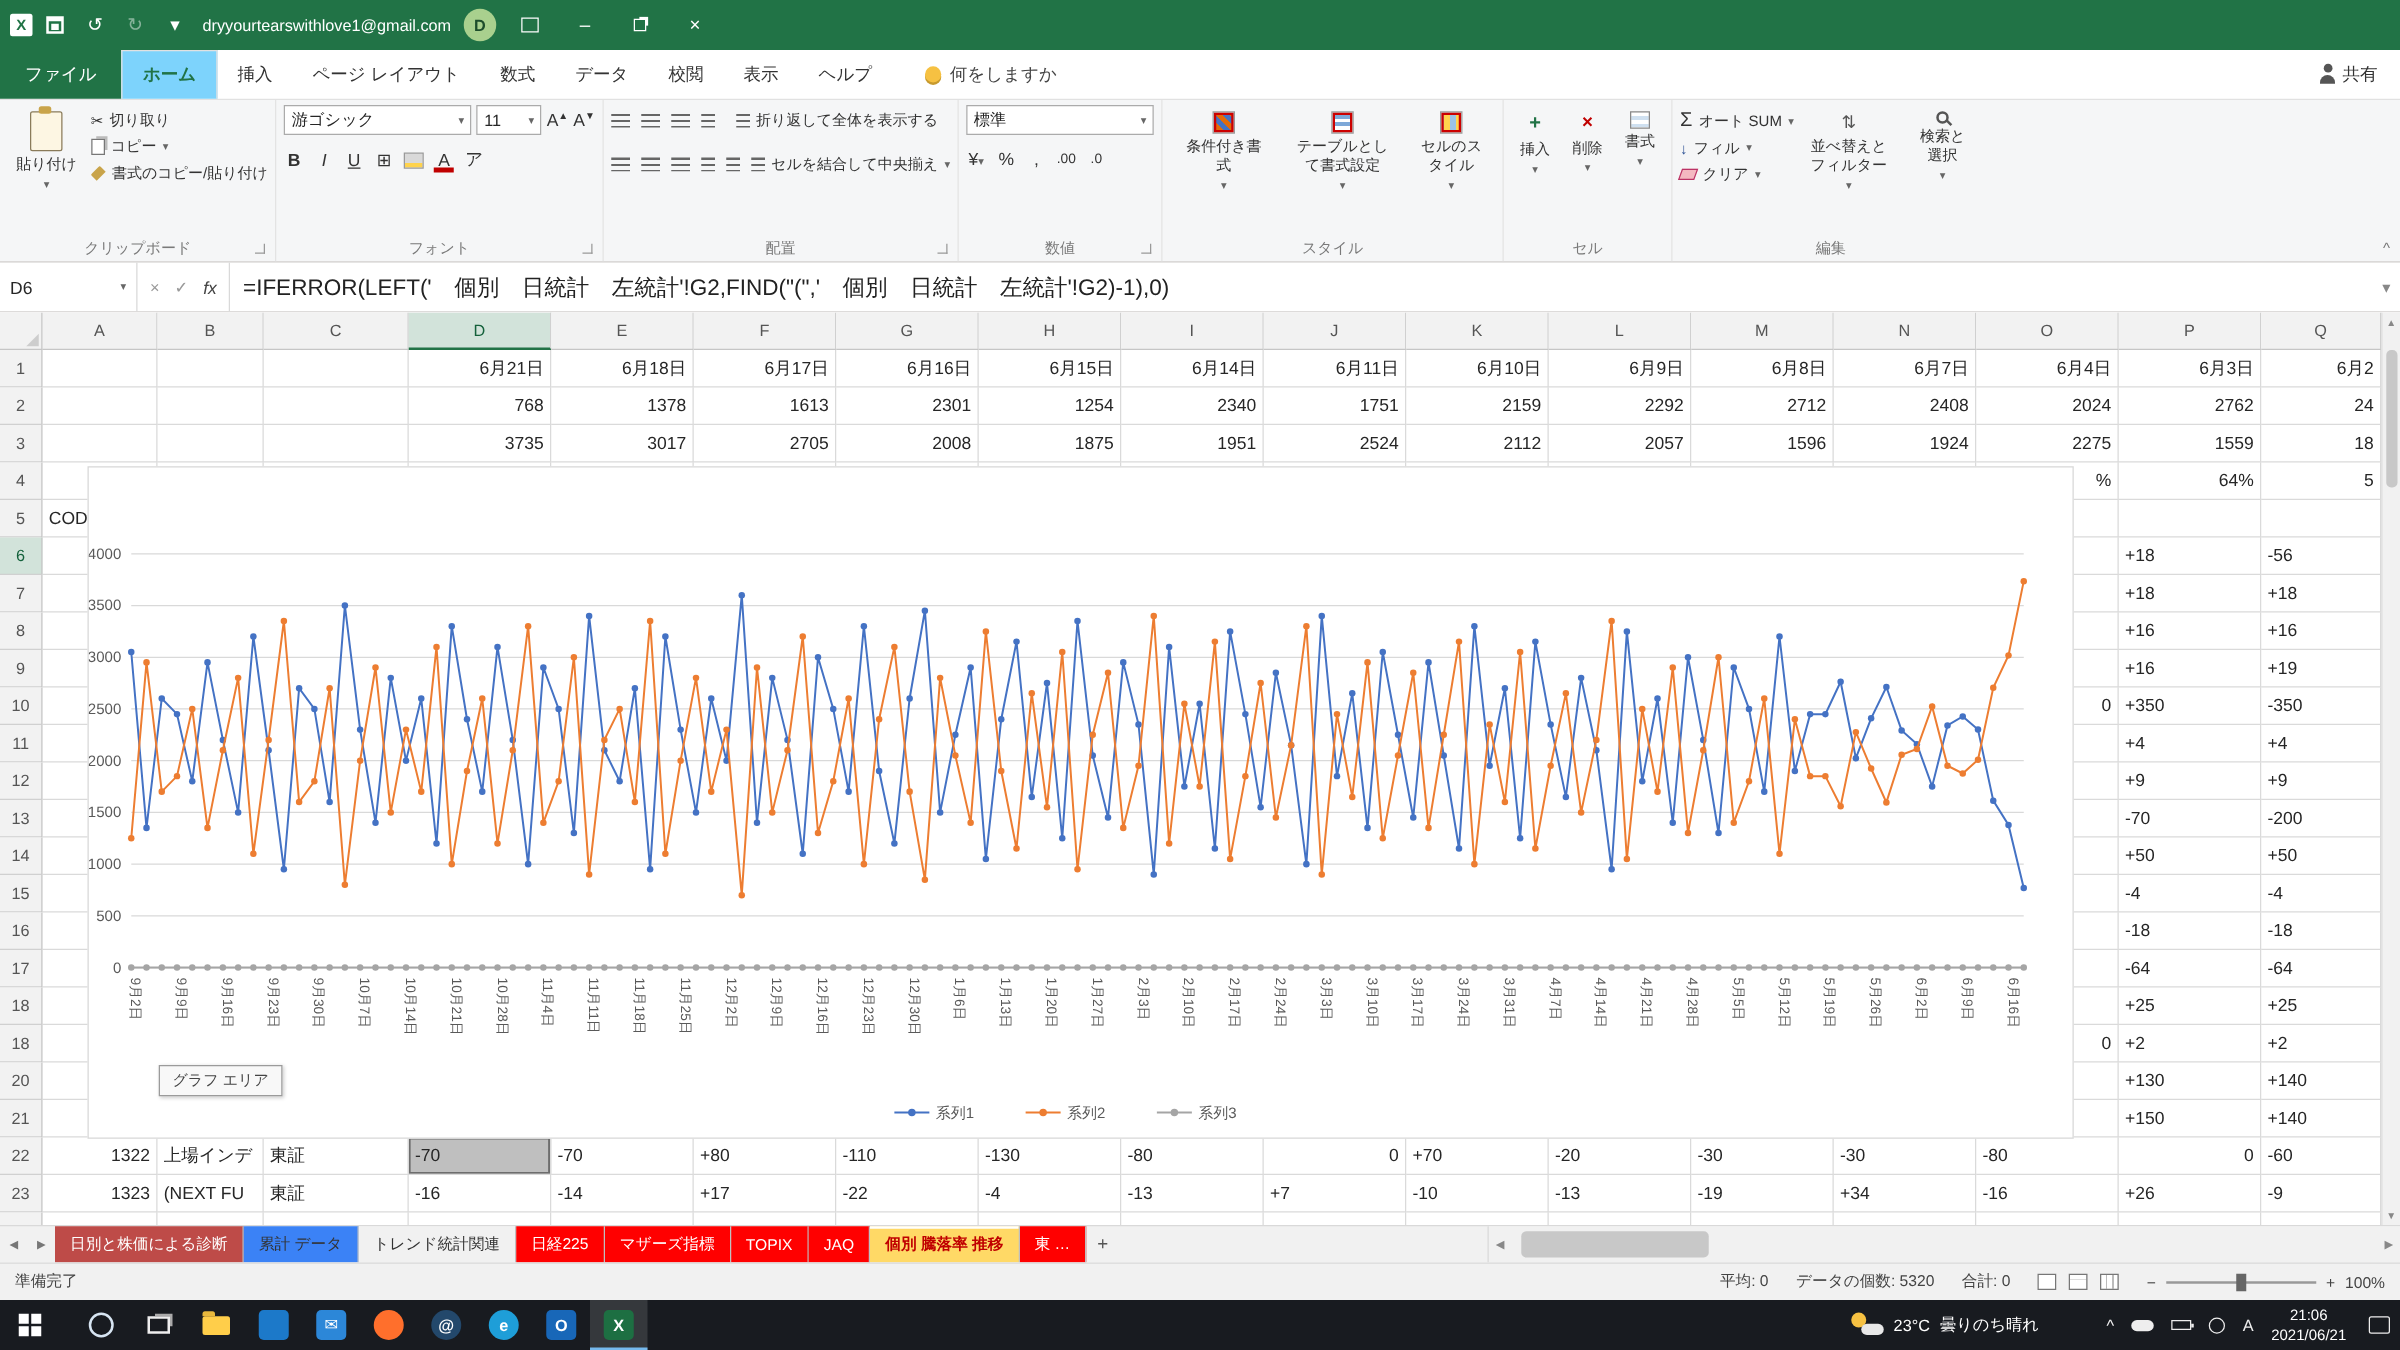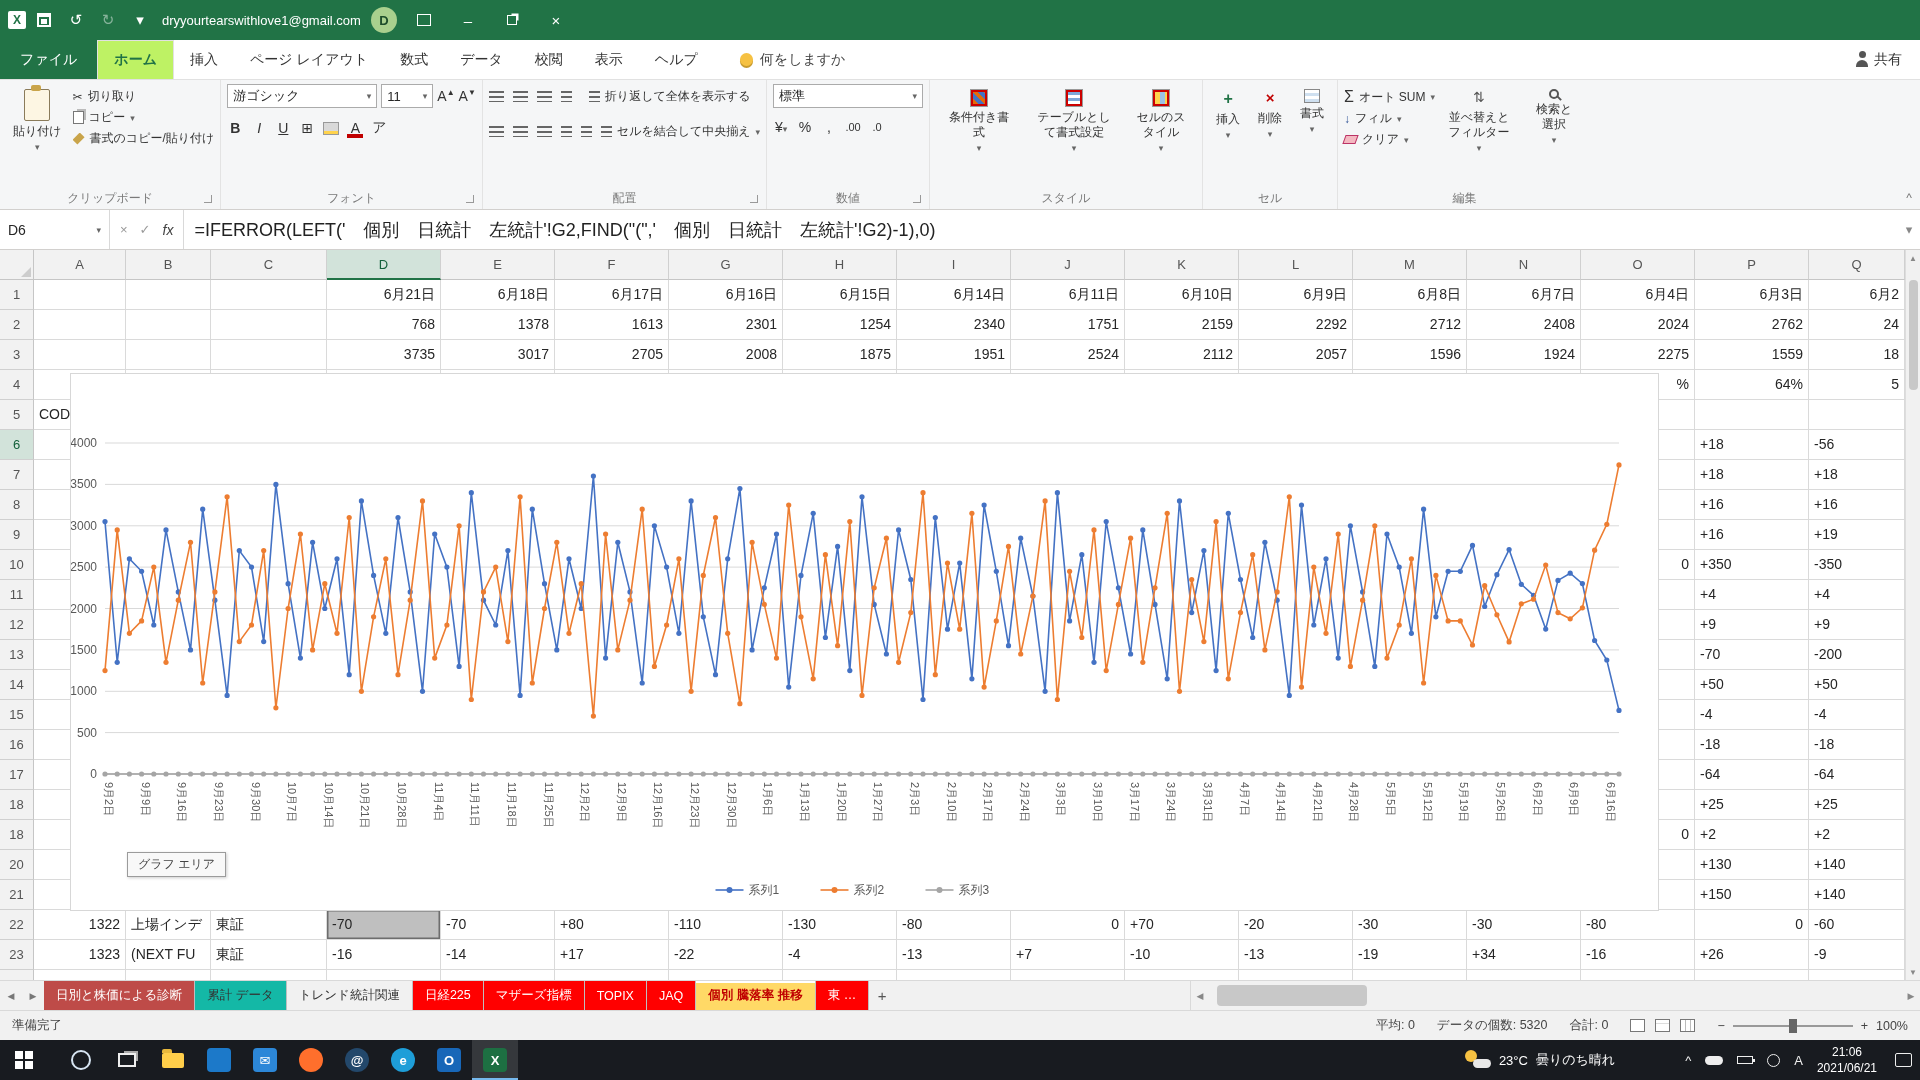--- a/index.html
+++ b/index.html
@@ -19,21 +19,21 @@
   .tb-right{display:flex;align-items:center;gap:10px;padding-right:6px;font-size:13px;}
   .avatar{width:26px;height:26px;border-radius:50%;background:#A9D08E;color:#1d4d2b;font-weight:bold;display:flex;align-items:center;justify-content:center;}
   .winbtn{width:34px;height:32px;display:flex;align-items:center;justify-content:center;font-size:15px;}
   .ribopt{width:14px;height:12px;border:1.5px solid #fff;position:relative;}
   .restore-ico{width:10px;height:10px;border:1.5px solid #fff;box-shadow:3px -3px 0 -1.5px #fff;}
 
   
   .tabrow{height:40px;background:#fff;display:flex;align-items:stretch;flex:0 0 auto;border-bottom:1px solid #E1E1E1;}
   .rtab{padding:0 16px;display:flex;align-items:center;font-size:14px;color:#333;cursor:default;}
   .rtab.filetab{background:#217346;color:#fff;padding:0 20px;}
-  .rtab.active{background:#bef264;color:#217346;border:1px solid #E1E1E1;border-bottom:none;font-weight:bold;}
+  .rtab.active{background:#7dd3fc;color:#217346;border:1px solid #E1E1E1;border-bottom:none;font-weight:bold;}
   .tellme{display:flex;align-items:center;gap:7px;margin-left:26px;color:#444;font-size:14px;}
   .bulb{width:13px;height:13px;border-radius:50%;background:#F6C142;box-shadow:0 2px 0 #c79a2e;}
   .share{margin-left:auto;display:flex;align-items:center;gap:6px;padding:0 18px;font-size:14px;color:#333;}
   .person{width:12px;height:7px;border-radius:6px 6px 0 0;background:#555;position:relative;margin-top:8px;}
   .person:before{content:"";position:absolute;top:-9px;left:3px;width:7px;height:7px;border-radius:50%;background:#555;}
 
   
   .ribbon{height:130px;background:#F5F6F7;display:flex;flex:0 0 auto;border-bottom:1px solid #D2D0CE;position:relative;}
   .rgroup{display:flex;flex-direction:column;border-right:1px solid #E3E3E3;padding:4px 6px 0 6px;}
   .rg-content{flex:1;display:flex;align-items:flex-start;gap:4px;}
@@ -142,21 +142,21 @@
   .tb-ico{width:46px;display:flex;align-items:center;justify-content:center;position:relative;}
   .tb-ico.active{background:rgba(255,255,255,.13);box-shadow:inset 0 -2px 0 #76B9ED;}
   .shape-ring{width:20px;height:20px;border:2px solid #D7E5F2;border-radius:50%;}
   .shape-taskview{width:18px;height:14px;border:2px solid #EEE;box-shadow:4px -4px 0 -2px #aaa;}
   .shape-folder{width:22px;height:15px;background:#FFCE4A;border-radius:2px;position:relative;}
   .shape-folder:before{content:"";position:absolute;top:-4px;left:0;width:10px;height:4px;background:#E8B83C;border-radius:2px 2px 0 0;}
   .shape-tile{width:24px;height:24px;border-radius:4px;color:#fff;font-weight:bold;font-size:13px;display:flex;align-items:center;justify-content:center;}
   .shape-circle{width:24px;height:24px;border-radius:50%;color:#fff;font-weight:bold;font-size:13px;display:flex;align-items:center;justify-content:center;}
   .shape-mail{width:24px;height:24px;border-radius:4px;display:flex;align-items:center;justify-content:center;color:#fff;font-size:13px;}
   .tray{margin-left:auto;display:flex;align-items:center;gap:14px;padding-right:8px;}
-  .weather{display:flex;align-items:center;gap:8px;margin-right:56px;font-size:13px;}
+  .weather{display:flex;align-items:center;gap:8px;margin-right:40px;font-size:13px;}
   .wicon{width:26px;height:20px;position:relative;}
   .wicon .sun{position:absolute;left:0;top:0;width:12px;height:12px;border-radius:50%;background:#F6C142;}
   .wicon .cloud{position:absolute;right:0;bottom:2px;width:18px;height:9px;border-radius:8px;background:#E8E8E8;}
   .trayico{font-size:13px;color:#EEE;display:flex;align-items:center;justify-content:center;}
   .batt{width:16px;height:8px;border:1px solid #EEE;position:relative;}
   .batt:after{content:"";position:absolute;right:-3px;top:2px;width:2px;height:3px;background:#EEE;}
   .netring{width:13px;height:13px;border:1.5px solid #EEE;border-radius:50%;}
   .cloudico{width:18px;height:9px;border-radius:8px;background:#EEE;}
   .clock{text-align:center;font-size:12px;line-height:1.35;}
   .notif{width:17px;height:14px;border:1.5px solid #EEE;border-radius:2px;margin-left:4px;}
@@ -1386,21 +1386,21 @@
       <div class="vspacer"></div>
       <span class="arr">▼</span>
     </div>
   </div>
 
   <div class="sheettabs">
     <span class="tabnav">◀</span>
     <span class="tabnav">▶</span>
     <div id="tab-list">
         <div class="stab" style="background: rgb(190, 75, 72); color: rgb(255, 255, 255);">日別と株価による診断</div>
-        <div class="stab" style="background: #14b8a6; color: rgb(51, 51, 51);">累計 データ</div>
+        <div class="stab" style="background: #3b82f6; color: rgb(51, 51, 51);">累計 データ</div>
         <div class="stab" style="background: rgb(241, 241, 241); color: rgb(51, 51, 51);">トレンド統計関連</div>
         <div class="stab" style="background: rgb(255, 0, 0); color: rgb(255, 255, 255);">日経225</div>
         <div class="stab" style="background: rgb(255, 0, 0); color: rgb(255, 255, 255);">マザーズ指標</div>
         <div class="stab" style="background: rgb(255, 0, 0); color: rgb(255, 255, 255);">TOPIX</div>
         <div class="stab" style="background: rgb(255, 0, 0); color: rgb(255, 255, 255);">JAQ</div>
         <div class="stab active" style="background: rgb(255, 217, 102); color: rgb(192, 0, 0);">個別 騰落率 推移</div>
         <div class="stab" style="background: rgb(255, 0, 0); color: rgb(255, 255, 255);">東 …</div>
       </div>
     <span class="addsheet">+</span>
     <div class="hscroll">

